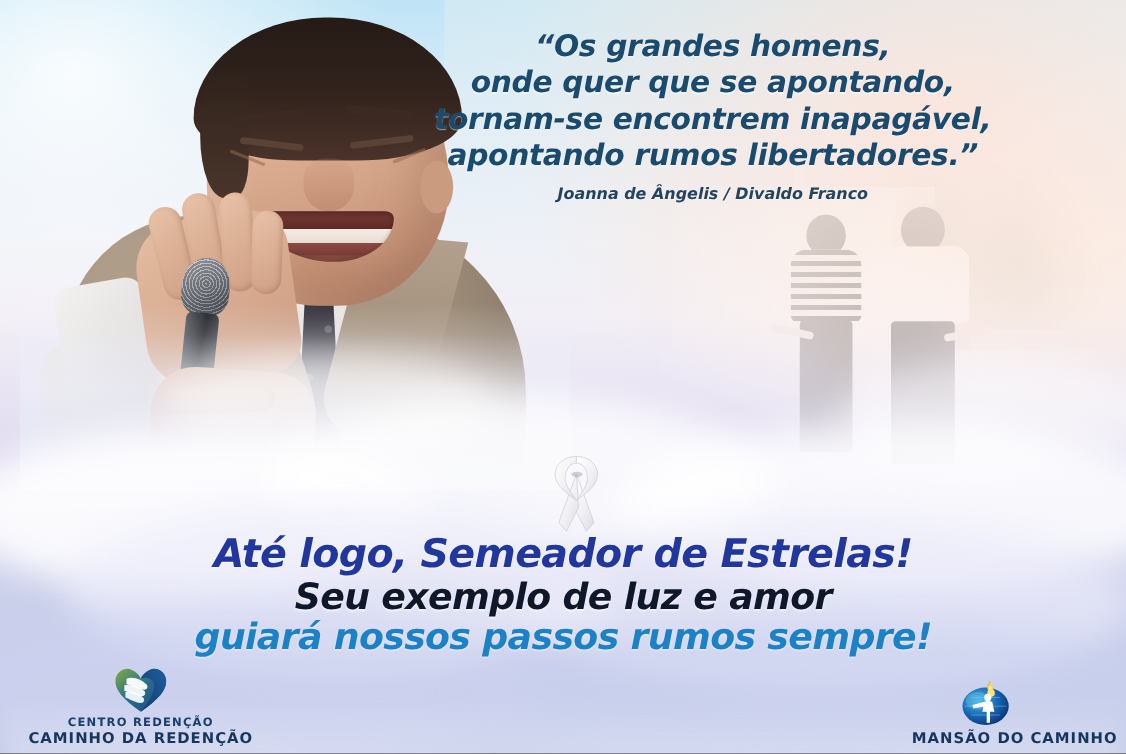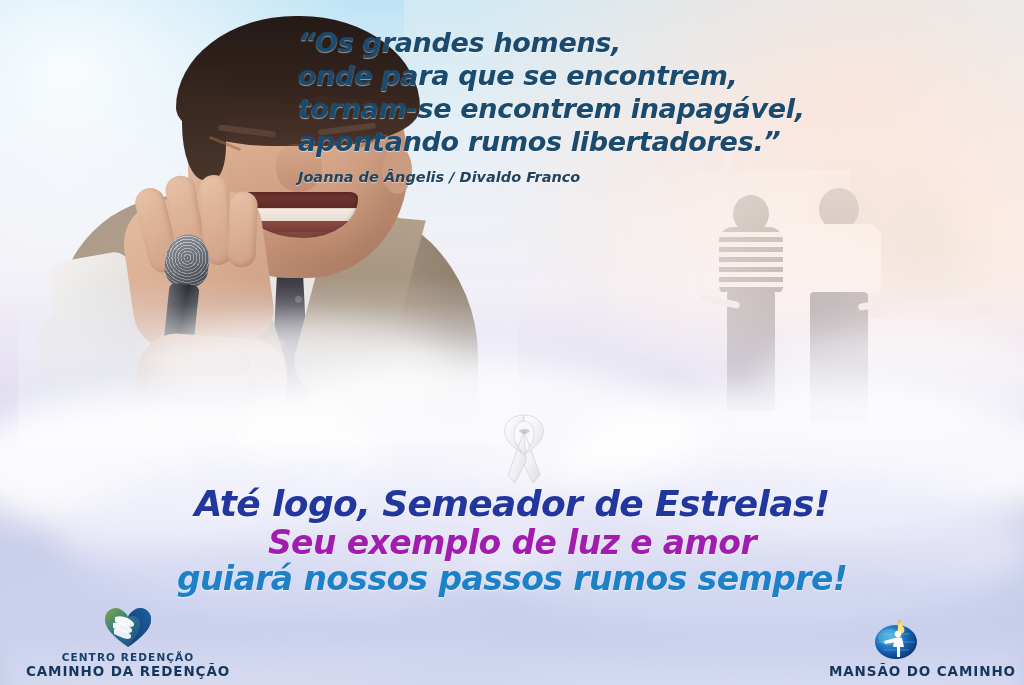--- a/index.html
+++ b/index.html
@@ -241,21 +241,21 @@
   .c9{left:760px;top:0px;width:300px;height:95px;background:rgba(255,255,255,.5);}
   .haze{
     position:absolute;left:0;right:0;top:300px;height:200px;
     background:linear-gradient(180deg, rgba(255,255,255,0), rgba(255,255,255,.55) 55%, rgba(255,255,255,.2));
     filter:blur(10px);
   }
 
   
   .quote{
     position:absolute;right:26px;top:26px;width:700px;
-    text-align:left;
+    text-align:center;
   }
   .quote-line{
     font-family:"DejaVu Sans", sans-serif;
     font-style:italic;font-weight:bold;
     font-size:27px;line-height:33px;
     letter-spacing:-.3px;
     color:#1a4a6d;
     white-space:nowrap;
     text-shadow:0 1px 1px rgba(255,255,255,.55);
   }
@@ -277,21 +277,21 @@
     position:absolute;left:0;right:0;top:486px;text-align:center;
   }
   .hl{
     font-family:"DejaVu Sans", sans-serif;
     font-style:italic;font-weight:bold;
     line-height:1.02;
     letter-spacing:-.6px;
     white-space:nowrap;
   }
   .hl1{font-size:36px;color:#21379e;text-shadow:0 1px 2px rgba(255,255,255,.6);}
-  .hl2{font-size:33px;color:#a21caf;margin-top:3px;text-shadow:0 1px 2px rgba(255,255,255,.6);text-align:center;}
+  .hl2{font-size:33px;color:#0f172a;margin-top:3px;text-shadow:0 1px 2px rgba(255,255,255,.6);text-align:center;}
   .hl3{font-size:33px;color:#1c81c6;margin-top:3px;text-shadow:0 1px 2px rgba(255,255,255,.6);}
 
   
   .logo-left{
     position:absolute;left:8px;bottom:6px;width:240px;text-align:center;
   }
   .logo-right{
     position:absolute;right:8px;bottom:6px;width:240px;text-align:right;
   }
   .logo-mark{display:block;margin:0 auto 2px;}
@@ -395,21 +395,21 @@
       <div class="cloud c3"></div>
     <div class="cloud c4"></div>
       <div class="cloud c5"></div>
     <div class="cloud c6"></div>
       <div class="cloud c7"></div>
     <div class="haze"></div>
   </div>
 
   <div class="quote">
     <div class="quote-line">“Os grandes homens,</div>
-    <div class="quote-line">onde para que se encontrem,</div>
+    <div class="quote-line">onde quer que se apontando,</div>
     <div class="quote-line">tornam-se encontrem inapagável,</div>
     <div class="quote-line">apontando rumos libertadores.”</div>
     <div class="quote-attrib">Joanna de Ângelis / Divaldo Franco</div>
   </div>
 
   <div class="ribbon">
     <svg width="62" height="80" viewBox="0 0 62 80" aria-hidden="true">
       <defs>
         <linearGradient id="rg" x1="0" y1="0" x2="1" y2="1">
           <stop offset="0%" stop-color="#ffffff"></stop>

